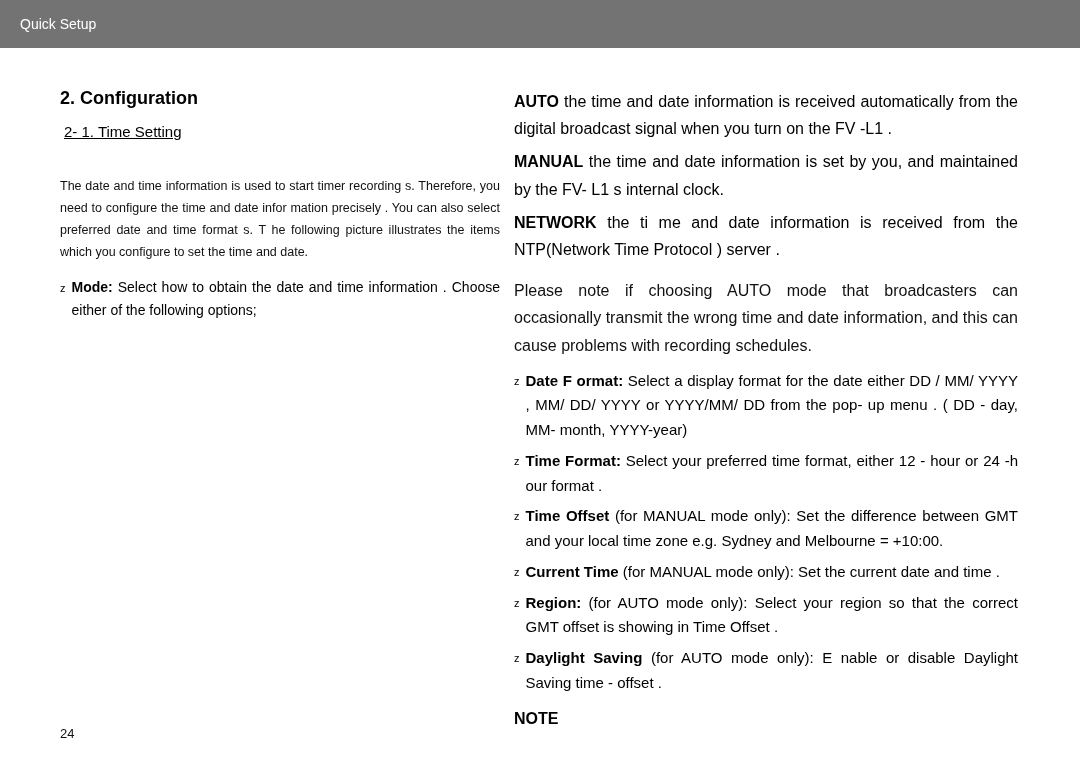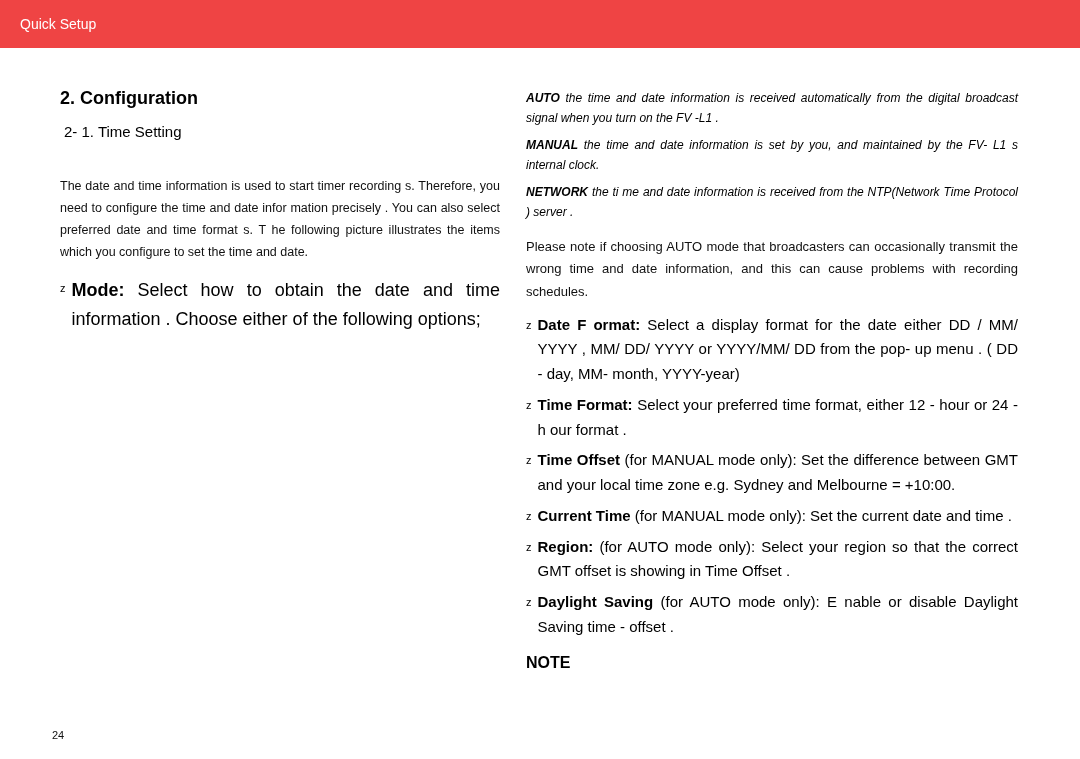--- a/index.html
+++ b/index.html
@@ -12,38 +12,38 @@
       width: 1080px;
       height: 759px;
       background: #ffffff;
       font-family: Arial, Helvetica, sans-serif;
       font-size: 13px;
       color: #000000;
       overflow: hidden;
     }
 
     .header {
-      background: #ef4444;
+      background: #737373;
       height: 48px;
       display: flex;
       align-items: center;
       padding: 0 20px;
     }
 
     .header-title {
       color: #ffffff;
       font-size: 14px;
       font-weight: normal;
     }
 
     .page-content {
       display: flex;
       height: calc(759px - 48px);
       padding: 30px 62px 20px 60px;
-      gap: 26px;
+      gap: 14px;
     }
 
     .left-column {
       flex: 1;
       max-width: 440px;
     }
 
     .right-column {
       flex: 1;
       padding-top: 10px;
@@ -54,20 +54,21 @@
       font-weight: bold;
       margin-bottom: 14px;
       margin-top: 10px;
     }
 
     .subsection-title {
       font-size: 15px;
       font-weight: normal;
       margin-bottom: 28px;
       margin-left: 4px;
+      text-decoration: underline;
     }
 
     .body-text {
       font-size: 12.5px;
       line-height: 1.75;
       color: #111;
       margin-bottom: 12px;
       text-align: justify;
       margin-top: 36px;
     }
@@ -75,21 +76,21 @@
     .bullet-list {
       margin-top: 8px;
       padding-left: 0;
       list-style: none;
     }
 
     .bullet-item {
       display: flex;
       align-items: flex-start;
       margin-bottom: 6px;
-      font-size: 18px;
+      font-size: 14px;
       line-height: 1.65;
       text-align: justify;
     }
 
     .bullet-marker {
       font-size: 10px;
       margin-right: 6px;
       margin-top: 3px;
       flex-shrink: 0;
       font-family: 'Wingdings', 'Zapf Dingbats', serif;
@@ -109,21 +110,21 @@
       margin-top: 14px;
     }
 
     .note-label {
       font-weight: bold;
       font-size: 16px;
       margin-bottom: 4px;
     }
 
     .right-body-text {
-      font-size: 13px;
+      font-size: 16px;
       line-height: 1.7;
       color: #111;
       margin-bottom: 10px;
       text-align: justify;
     }
 
     .right-bullet-item {
       display: flex;
       align-items: flex-start;
       margin-bottom: 6px;
@@ -132,31 +133,30 @@
       text-align: justify;
     }
 
     .right-bullet-text {
       flex: 1;
     }
 
     .page-number {
       position: absolute;
       bottom: 18px;
-      left: 52px;
-      font-size: 11px;
+      left: 60px;
+      font-size: 13px;
       color: #111;
     }
 
     .mode-block {
       margin-bottom: 6px;
-      font-size: 12px;
+      font-size: 16px;
       line-height: 1.7;
       text-align: justify;
-      font-style: italic;
     }
 
     .mode-label {
       font-weight: bold;
       display: inline;
     }
   </style>
 </head>
 <body>
 

